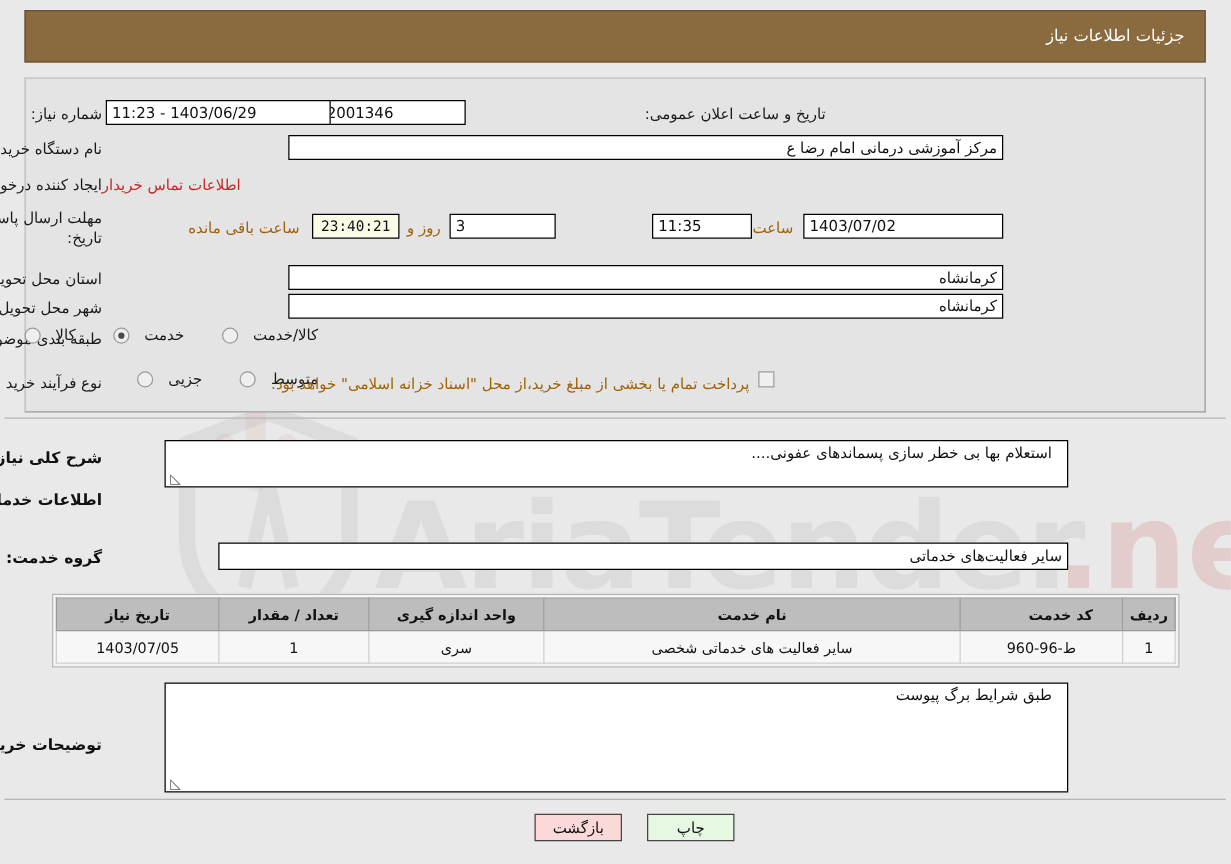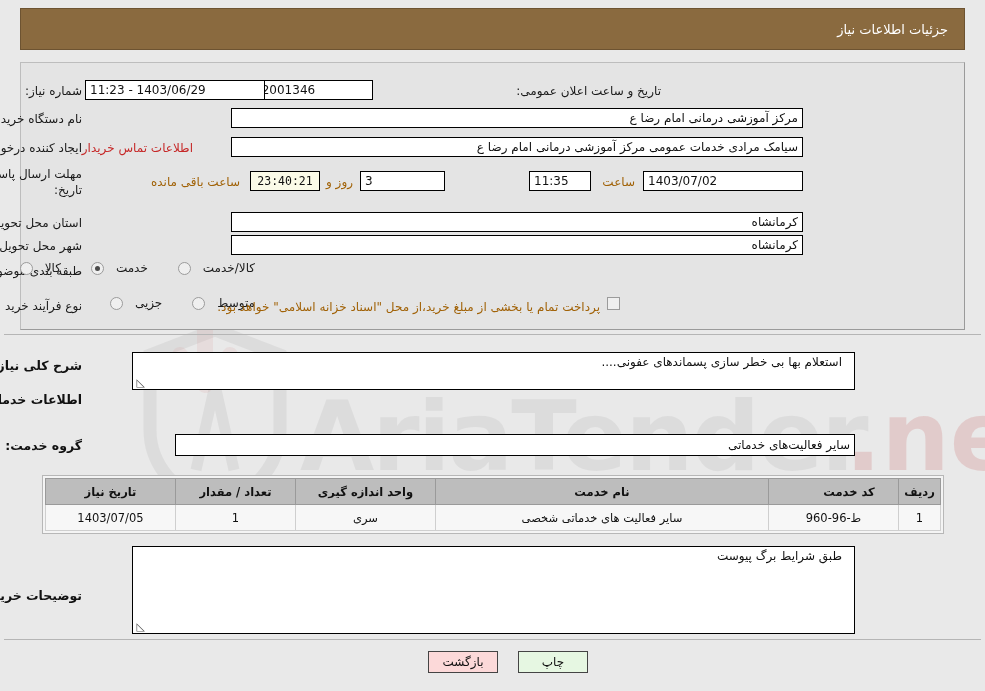--- a/index.html
+++ b/index.html
@@ -244,29 +244,28 @@
   <div class="lbl" style="right:903px; top:84px;">شماره نیاز:</div>
   <div class="fld center" style="right:612px; top:80px; width:185px;">1103030292001346</div>
 
   <div class="lbl" style="right:324px; top:84px;">تاریخ و ساعت اعلان عمومی:</div>
   <div class="fld center" style="right:720px; top:80px; width:180px; left:104px;">1403/06/29 - 11:23</div>
 
   <div class="lbl" style="right:903px; top:112px;">نام دستگاه خریدار:</div>
   <div class="fld" style="right:182px; top:108px; width:572px;margin-left:32px;">مرکز آموزشی  درمانی امام رضا  ع</div>
 
   <div class="lbl" style="right:903px; top:141px;">ایجاد کننده درخواست:</div>
-  <div class="fld" style="right:182px; top:137px; width:572px;">سیامک مرادی خدمات عمومی مرکز آموزشی  درمانی امام رضا  ع</div>
   <div class="link-red" style="right:792px; top:141px;">اطلاعات تماس خریدار</div>
 
   <div class="lbl" style="right:903px; top:167px;">مهلت ارسال پاسخ: تا</div>
   <div class="lbl" style="right:903px; top:183px;">تاریخ:</div>
 
   <div class="fld center" style="right:182px; top:171px; width:160px;">1403/07/02</div>
   <div class="static-txt" style="right:350px; top:175px;">ساعت</div>
-  <div class="fld center" style="right:394px; top:171px; width:62px;">11:35</div>
+  <div class="fld center" style="right:383px; top:171px; width:80px;">11:35</div>
   <div class="fld center" style="right:540px; top:171px; width:85px;">3</div>
   <div class="static-txt" style="right:632px; top:175px;">روز و</div>
   <div class="fld timer" style="right:665px; top:171px; width:70px;">23:40:21</div>
   <div class="static-txt" style="right:745px; top:175px;">ساعت باقی مانده</div>
 
   <div class="lbl" style="right:903px; top:216px;">استان محل تحویل:</div>
   <div class="fld" style="right:182px; top:212px; width:572px;">کرمانشاه</div>
 
   <div class="lbl" style="right:903px; top:239px;">شهر محل تحویل:</div>
   <div class="fld" style="right:182px; top:235px; width:572px;">کرمانشاه</div>

